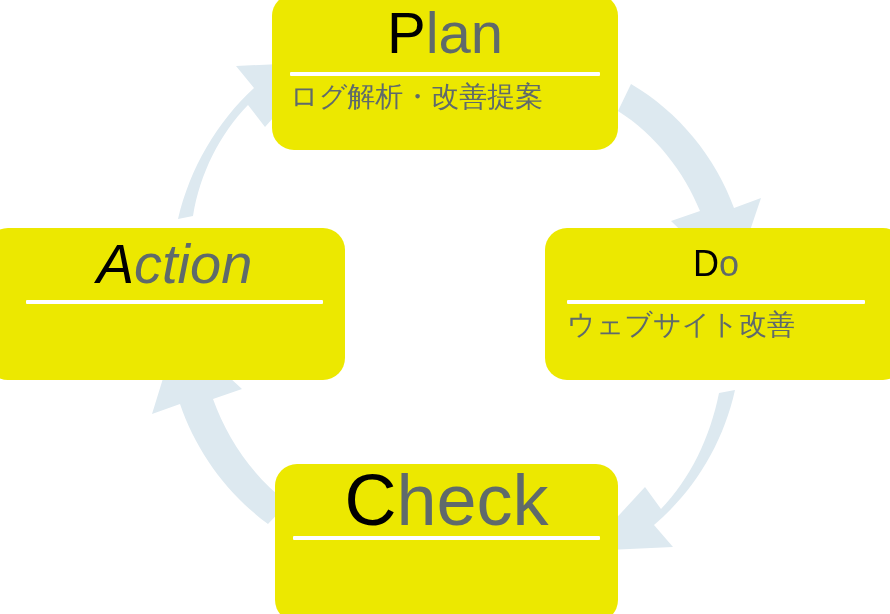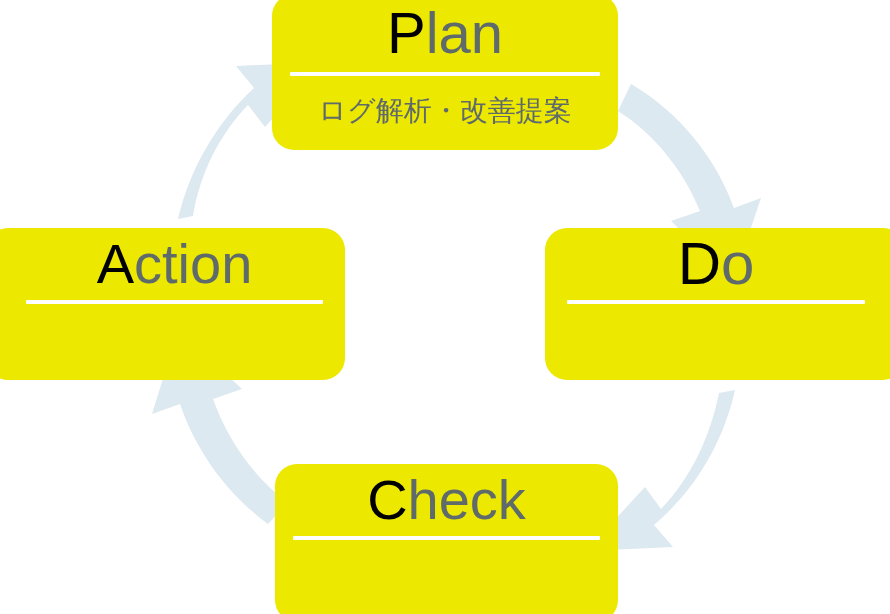--- a/index.html
+++ b/index.html
@@ -58,38 +58,37 @@
   }
 
   .phase-rule {
     height: 4px;
     background: #ffffff;
     margin: 4px 0 0 0;
     border-radius: 1px;
   }
 
   .phase-sub {
-    text-align: center;
     font-size: 28px;
     line-height: 34px;
     color: #5f6a6b;
-    margin-top: 18px;
+    margin-top: 4px;
     white-space: nowrap;
   }
 
   
   #card-plan   { left: 272px; top: -6px;  width: 346px; height: 156px; }
   #card-do     { left: 545px; top: 228px; width: 360px; height: 152px; }
   #card-check  { left: 275px; top: 464px; width: 343px; height: 158px; }
   #card-action { left: -14px; top: 228px; width: 359px; height: 152px; }
 
   #card-plan .phase-title   { font-size: 58px; line-height: 70px; }
-  #card-do .phase-title     { font-size: 60px; line-height: 64px; }
-  #card-check .phase-title  { font-size: 56px; line-height: 64px; }
-  #card-action .phase-title { font-size: 56px; line-height: 64px; }
+  #card-do .phase-title     { font-size: 36px; line-height: 64px; }
+  #card-check .phase-title  { font-size: 72px; line-height: 64px; }
+  #card-action .phase-title { font-size: 56px; line-height: 64px; font-style: italic; }
 
   #card-do    { padding-left: 22px; padding-right: 40px; }
   #card-action{ padding-left: 40px; padding-right: 22px; }
 </style>
 </head>
 <body>
 
 <div id="pdca-canvas">
 
   <svg id="arrows-layer" viewBox="0 0 890 614" width="890" height="614" xmlns="http://www.w3.org/2000/svg">
@@ -145,20 +144,21 @@
 
   <div class="phase-card" id="card-plan">
     <div class="phase-title"><span class="initial">P</span><span class="rest">lan</span></div>
     <div class="phase-rule"></div>
     <div class="phase-sub">ログ解析・改善提案</div>
   </div>
 
   <div class="phase-card" id="card-do">
     <div class="phase-title"><span class="initial">D</span><span class="rest">o</span></div>
     <div class="phase-rule"></div>
+    <div class="phase-sub">ウェブサイト改善</div>
   </div>
 
   <div class="phase-card" id="card-check">
     <div class="phase-title"><span class="initial">C</span><span class="rest">heck</span></div>
     <div class="phase-rule"></div>
   </div>
 
   <div class="phase-card" id="card-action">
     <div class="phase-title"><span class="initial">A</span><span class="rest">ction</span></div>
     <div class="phase-rule"></div>

